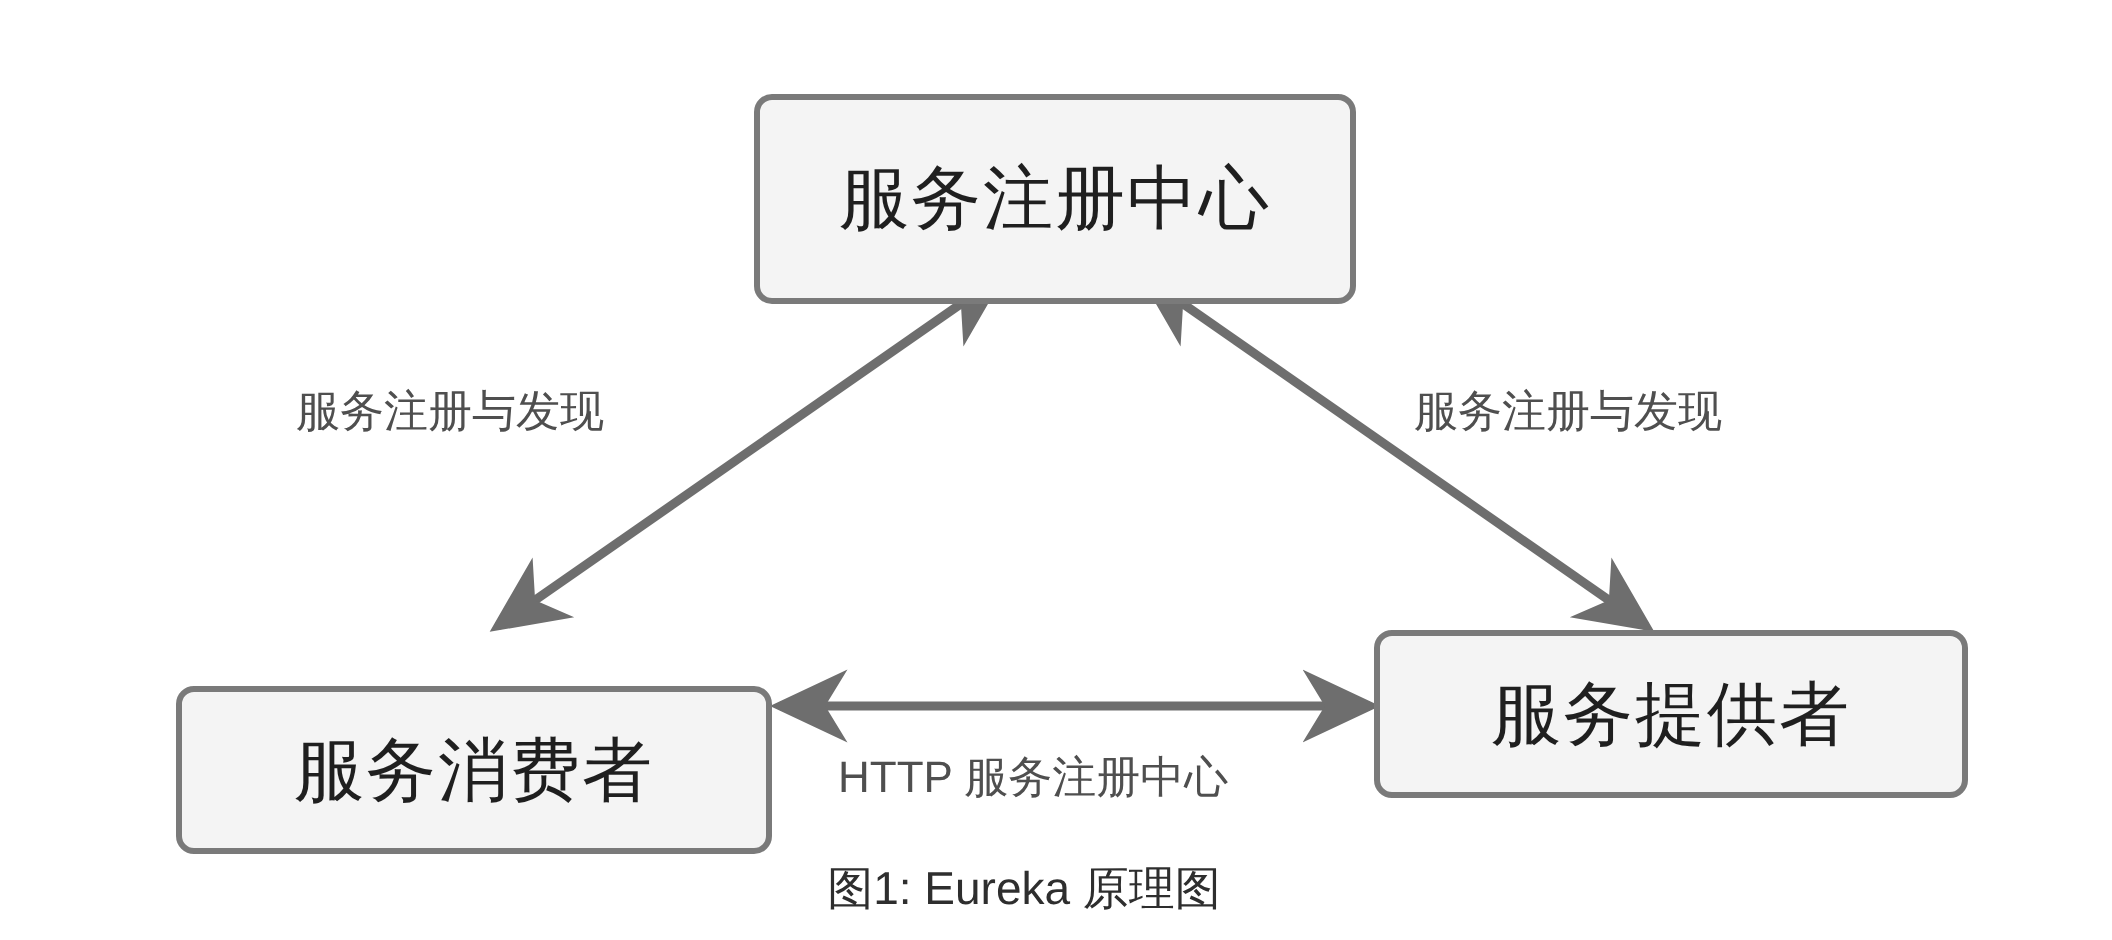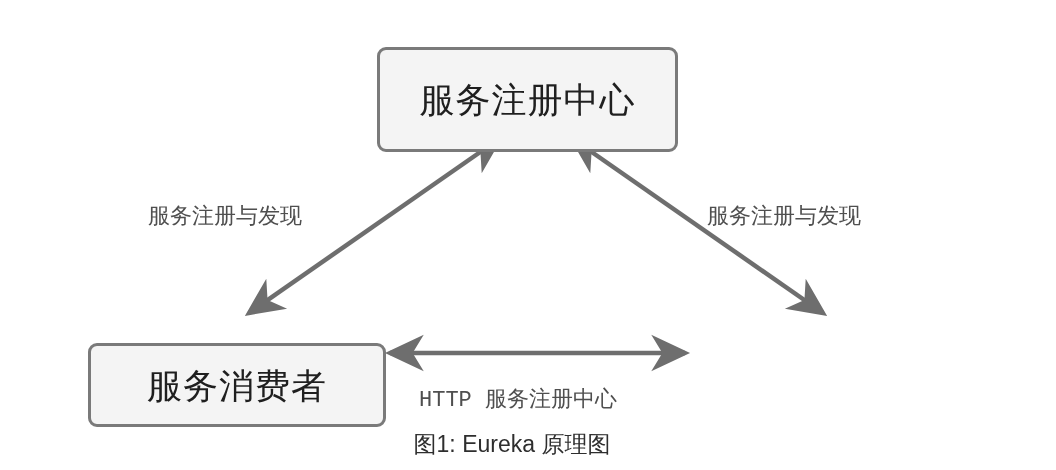--- a/index.html
+++ b/index.html
@@ -64,22 +64,21 @@
     width: 297px;
     height: 84px;
   }
   .edge-label {
     position: absolute;
     font-size: 22px;
     color: #4f4f4f;
     white-space: nowrap;
     line-height: 1;
     z-index: 3;
-    font-family: Liberation Mono, monospace;
-    margin-top: 12px;
+    font-family: Liberation Sans, sans-serif;
   }
   #label-left-edge {
     left: 148px;
     top: 195px;
   }
   #label-right-edge {
     left: 707px;
     top: 195px;
   }
   #label-bottom-edge {
@@ -127,20 +126,23 @@
   </svg>
 
   <div class="node-box" id="node-registry">
     <span class="node-label">服务注册中心</span>
   </div>
 
   <div class="node-box" id="node-consumer">
     <span class="node-label">服务消费者</span>
   </div>
 
+  <div class="node-box" id="node-provider">
+    <span class="node-label">服务提供者</span>
+  </div>
 
   <div class="edge-label" id="label-left-edge">服务注册与发现</div>
 
   <div class="edge-label" id="label-right-edge">服务注册与发现</div>
 
   <div class="edge-label" id="label-bottom-edge">HTTP 服务注册中心</div>
 
   <div id="figure-caption">图1: Eureka 原理图</div>
 
 </div>

